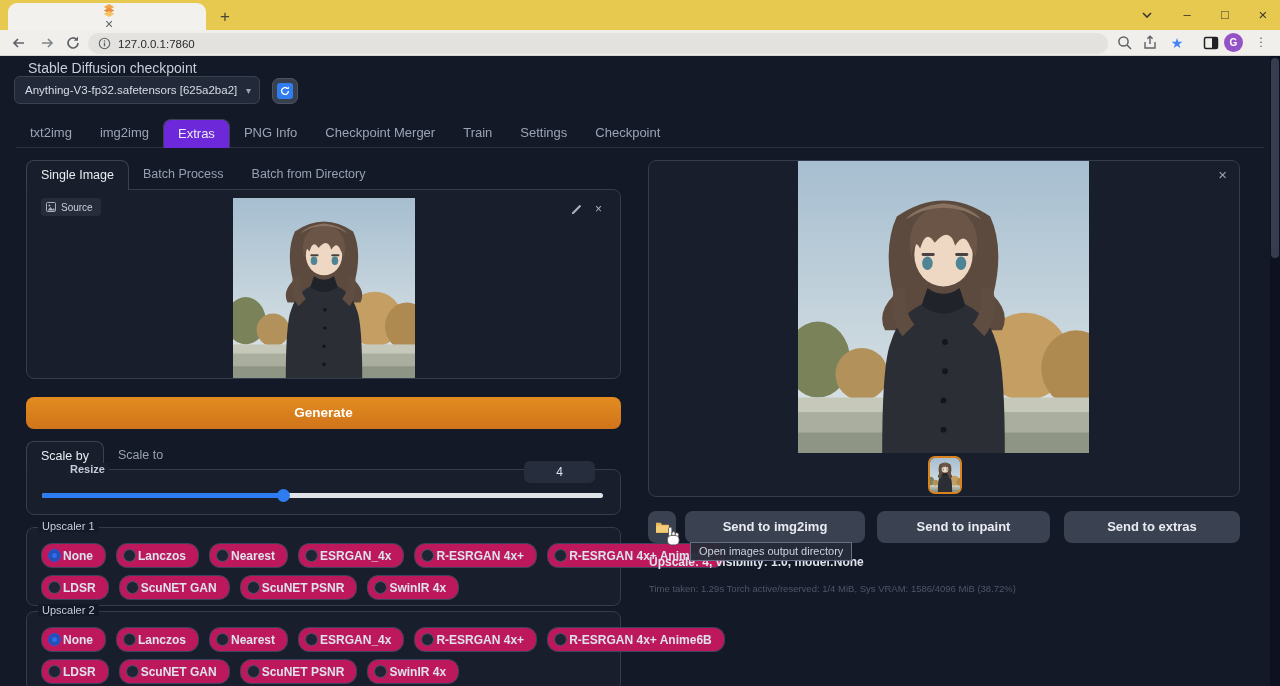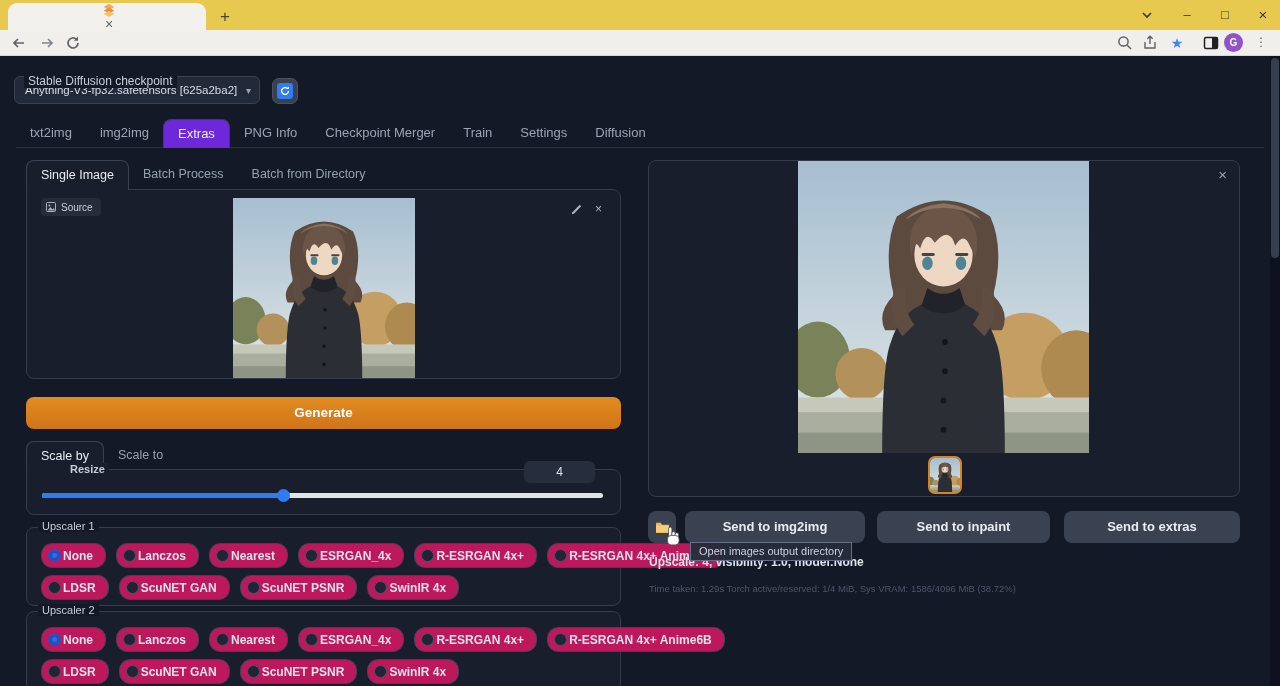--- a/index.html
+++ b/index.html
@@ -180,39 +180,47 @@
   <svg class="abs navic" style="left:10px" viewBox="0 0 18 18">
     <path d="M4 9 h10 M8 5 L4 9 L8 13" stroke="#5f6368" stroke-width="1.7" fill="none"></path>
   </svg>
   <svg class="abs navic" style="left:38px" viewBox="0 0 18 18">
     <path d="M14 9 H4 M10 5 L14 9 L10 13" stroke="#80868b" stroke-width="1.7" fill="none"></path>
   </svg>
   <svg class="abs navic" style="left:64px" viewBox="0 0 18 18">
     <path d="M14 9 a5 5 0 1 1 -1.6-3.7" stroke="#5f6368" stroke-width="1.7" fill="none"></path>
     <path d="M14 2.6 v4.2 h-4.2 Z" fill="#5f6368"></path>
   </svg>
+  <div class="abs urlbar">
+    <svg width="13" height="13" viewBox="0 0 14 14">
+      <circle cx="7" cy="7" r="5.6" stroke="#5f6368" stroke-width="1.2" fill="none"></circle>
+      <rect x="6.3" y="6" width="1.4" height="4" fill="#5f6368"></rect>
+      <rect x="6.3" y="3.6" width="1.4" height="1.4" fill="#5f6368"></rect>
+    </svg>
+    <span class="urltext">127.0.0.1:7860</span>
+  </div>
   <svg class="abs tbicon" style="left:1116px" viewBox="0 0 18 18">
     <circle cx="7.5" cy="7.5" r="4.6" stroke="#5f6368" stroke-width="1.5" fill="none"></circle>
     <path d="M11 11 L15 15" stroke="#5f6368" stroke-width="1.6"></path>
   </svg>
   <svg class="abs tbicon" style="left:1141px" viewBox="0 0 18 18">
     <path d="M4 8 v6 h10 V8" stroke="#5f6368" stroke-width="1.4" fill="none"></path>
     <path d="M9 10 V2.5 M6.4 4.8 L9 2.2 L11.6 4.8" stroke="#5f6368" stroke-width="1.4" fill="none"></path>
   </svg>
   <div class="abs tbicon star" style="left:1168px">★</div>
   <svg class="abs tbicon" style="left:1202px" viewBox="0 0 18 18">
     <rect x="2.5" y="3.5" width="13" height="11" rx="1.5" stroke="#202124" stroke-width="1.5" fill="none"></rect>
     <rect x="10" y="3.5" width="5.5" height="11" fill="#202124"></rect>
   </svg>
   <div class="abs avatar">G</div>
   <div class="abs dots">⋮</div>
 
   <div class="abs page"></div>
 
-  <div class="abs fs-label" style="left:24px; top:74px; font-size:12px">Stable Diffusion checkpoint</div>
+  <div class="abs fs-label" style="left:24px; top:60px; font-size:14px">Stable Diffusion checkpoint</div>
   <div class="abs ckpt-box">
     <span class="ckpt-val">Anything-V3-fp32.safetensors [625a2ba2]</span>
     <span class="chev">▾</span>
   </div>
   <div class="abs refresh-btn">
     <span class="refresh-inner">
       <svg width="12" height="12" viewBox="0 0 14 14">
         <path d="M11 7 a4 4 0 1 1 -1.3-3" stroke="#ffffff" stroke-width="1.6" fill="none"></path>
         <path d="M11.5 1.8 v3 h-3 Z" fill="#ffffff"></path>
       </svg>
@@ -220,21 +228,21 @@
   </div>
 
   <div class="abs maintabs">
     <div class="mtab">txt2img</div>
     <div class="mtab">img2img</div>
     <div class="mtab active">Extras</div>
     <div class="mtab">PNG Info</div>
     <div class="mtab">Checkpoint Merger</div>
     <div class="mtab">Train</div>
     <div class="mtab">Settings</div>
-    <div class="mtab">Diffusion</div>
+    <div class="mtab">Checkpoint</div>
   </div>
   <div class="abs tab-underline"></div>
 
   <div class="abs modetabs">
     <div class="modetab active">Single Image</div>
     <div class="modetab">Batch Process</div>
     <div class="modetab">Batch from Directory</div>
   </div>
 
   <div class="abs srcbox">

